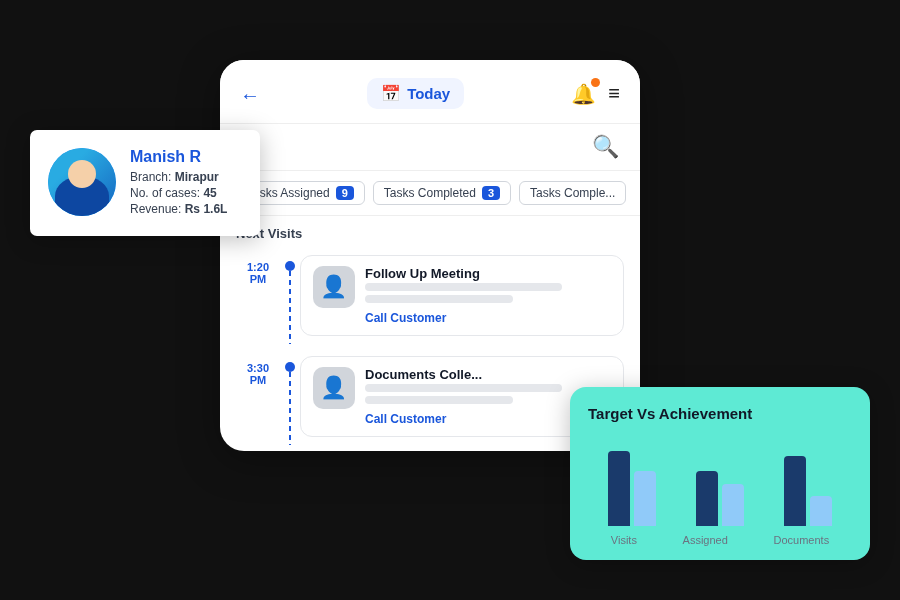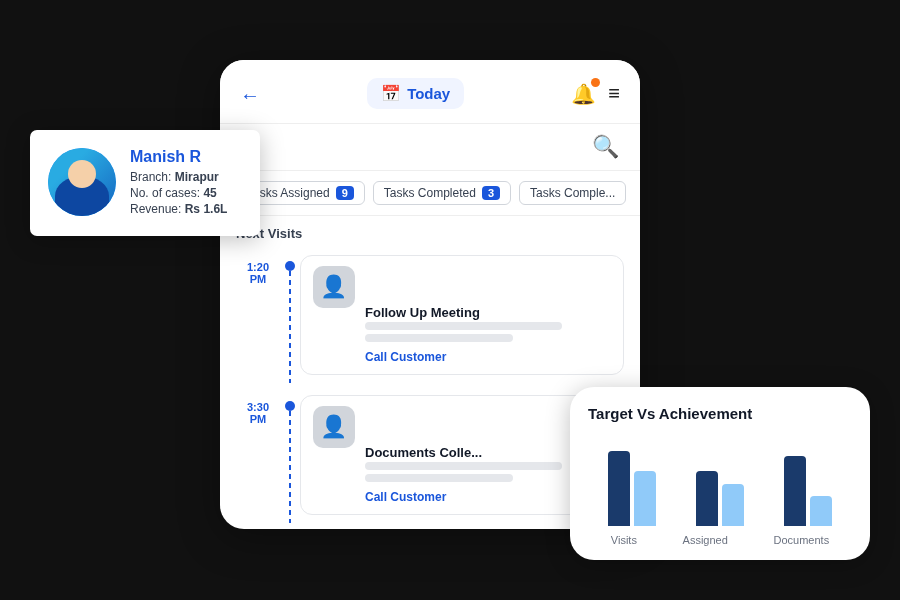--- a/index.html
+++ b/index.html
@@ -157,21 +157,21 @@
     .visit-avatar {
       width: 42px; height: 42px;
       border-radius: 10px;
       background: #d1d5db;
       display: flex; align-items: center; justify-content: center;
       flex-shrink: 0;
     }
     .avatar-person-icon { font-size: 22px; color: #9ca3af; }
 
     .visit-info { flex: 1; }
-    .visit-title { font-size: 13px; font-weight: 700; color: #111827; margin-bottom: 2px; margin-top: 39px; }
+    .visit-title { font-size: 13px; font-weight: 700; color: #111827; margin-bottom: 2px; }
     .visit-address {
       height: 8px; background: #e5e7eb; border-radius: 4px;
       margin-bottom: 4px; width: 80%;
     }
     .visit-address-2 {
       height: 8px; background: #e5e7eb; border-radius: 4px;
       margin-bottom: 8px; width: 60%;
     }
     .visit-call {
       font-size: 12px; color: #1a56db; font-weight: 700; cursor: pointer;
@@ -229,22 +229,22 @@
     .profile-name { font-size: 16px; font-weight: 800; color: #1a56db; margin-bottom: 4px; }
     .profile-detail { font-size: 12px; color: #374151; margin-bottom: 2px; }
     .profile-detail span { font-weight: 700; }
 
     
     .chart-card {
       position: absolute;
       bottom: 40px;
       right: 30px;
       width: 300px;
-      background: #ffffff;
-      border-radius: 24px;
+      background: #5eead4;
+      border-radius: 16px;
       box-shadow: 0 4px 24px rgba(0,0,0,0.25);
       padding: 18px 18px 14px;
       z-index: 4;
     }
     .chart-title {
       font-size: 15px;
       font-weight: 700;
       color: #111827;
       margin-bottom: 14px;
     }

